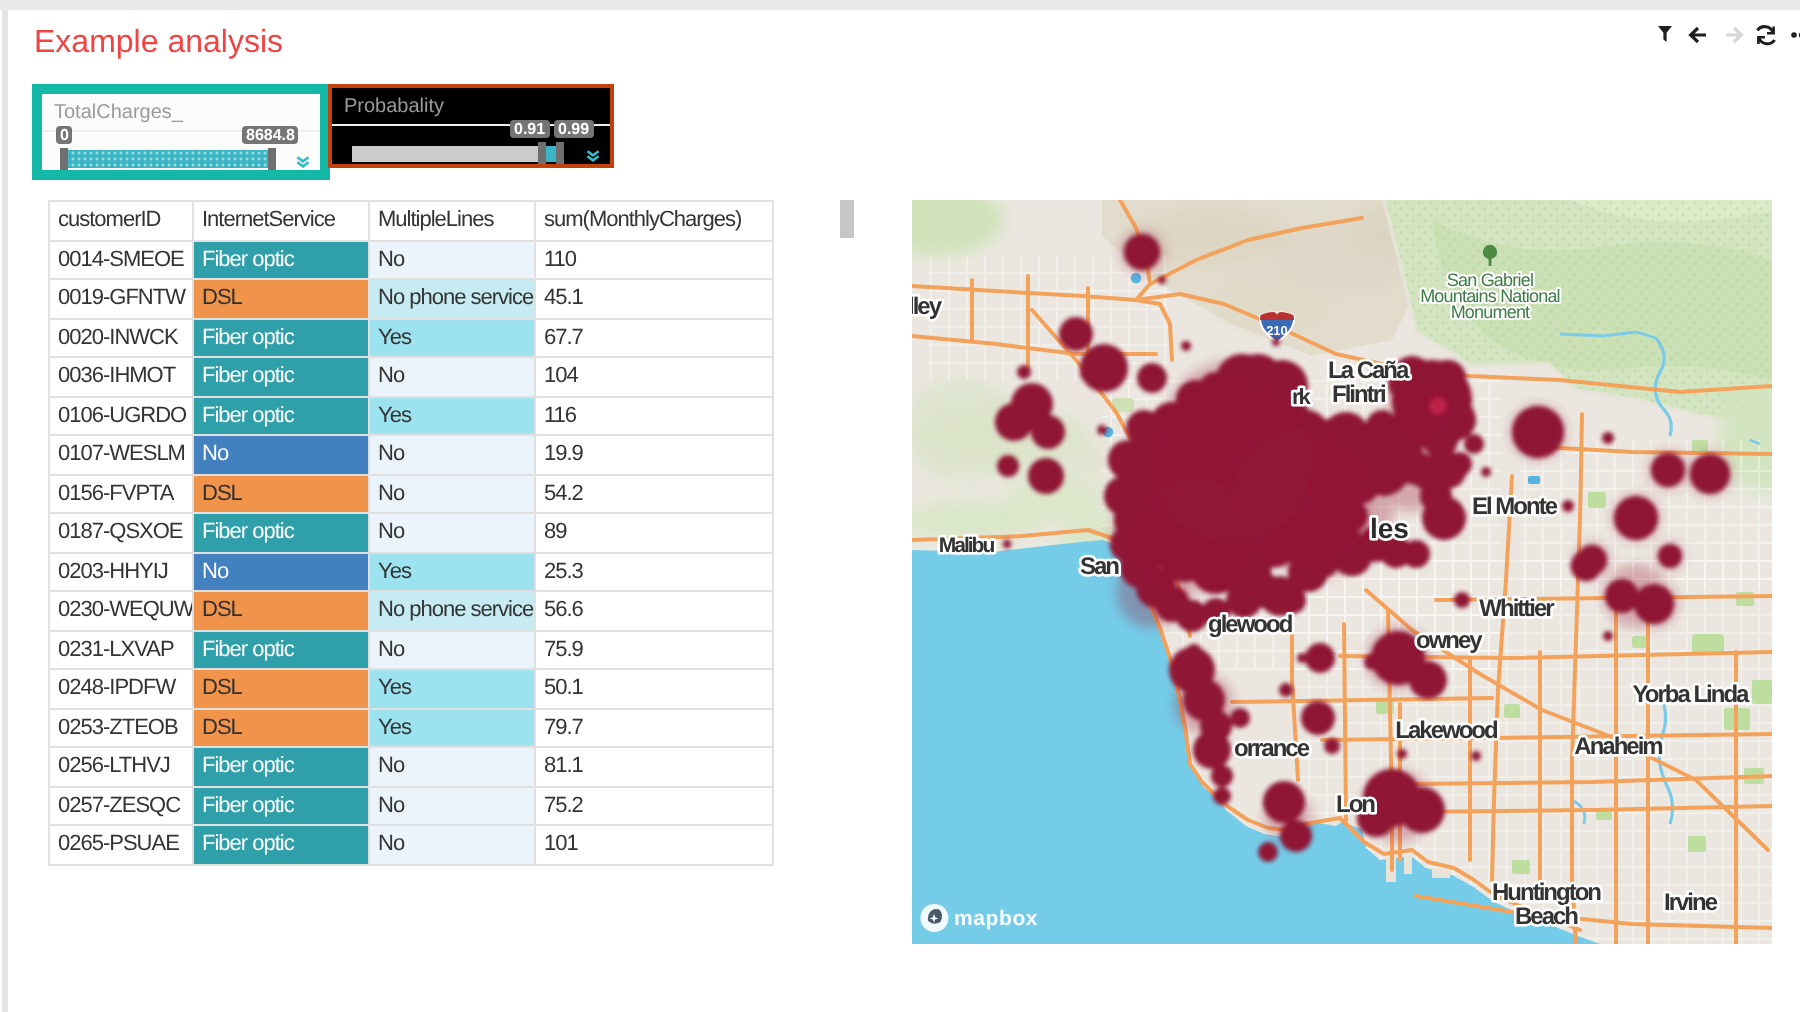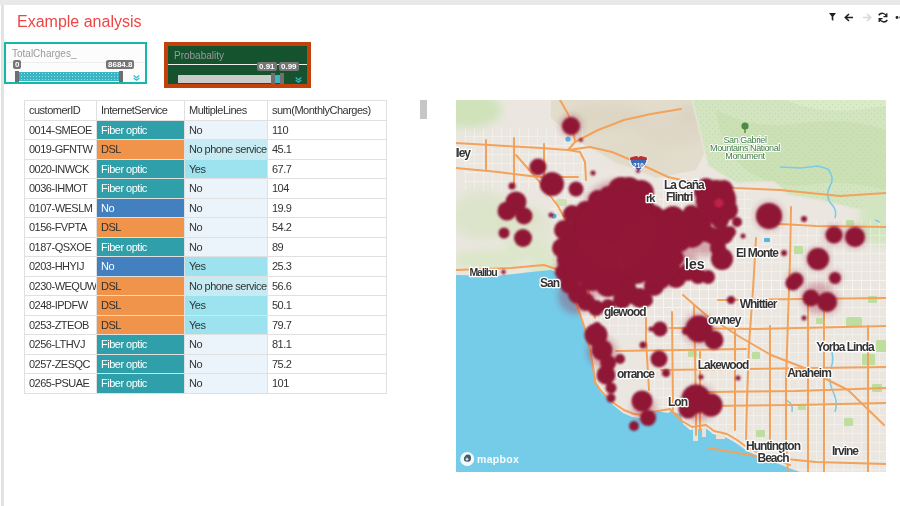--- a/index.html
+++ b/index.html
@@ -41,35 +41,35 @@
     <path d="M67.3,12 a4.4,4.4 0 0 1 -7.8,-1.2"></path>
     <path d="M66.8,5.2 v3.4 h-3.3" stroke-width="1.3"></path>
     <path d="M59.2,14 v-3.4 h3.3" stroke-width="1.3"></path>
   </g>
   <g fill="#1f1f1f">
     <circle cx="77" cy="9.5" r="1.4"></circle>
       <circle cx="80.8" cy="9.5" r="1.4"></circle>
   </g>
 </svg>
 
-<div class="abs" style="left:4px;top:42px;width:139px;height:38px;border:2px solid #14b8a6;background:#fcfcfc">
+<div class="abs" style="left:16px;top:42px;width:139px;height:38px;border:5px solid #14b8a6;background:#fcfcfc">
   <div class="abs" style="left:6px;top:4px;font-size:10px;color:#9a9a9a">TotalCharges_</div>
   <div class="abs" style="left:0;top:18px;width:139px;height:1px;background:#eeeeee"></div>
   <div class="abs" style="left:11px;top:28px;width:104px;height:9px;background:#3ab5c3;background-image:radial-gradient(circle,rgba(255,255,255,.5) 0.6px,rgba(0,0,0,0) 0.9px);background-size:3px 3px"></div>
   <div class="abs" style="left:9px;top:27px;width:4px;height:11px;background:#6f6f6f"></div>
   <div class="abs" style="left:113px;top:27px;width:4px;height:11px;background:#6f6f6f"></div>
   <div class="tip" style="left:7px;top:16px">0</div>
   <div class="tip" style="left:100px;top:16px">8684.8</div>
   <svg class="abs" style="left:127px;top:31px" width="7" height="6" viewBox="0 0 7 6">
     <path d="M0.7,0.6 L3.5,2.7 L6.3,0.6" stroke="#35b8c9" stroke-width="1.3" fill="none"></path>
     <path d="M0.7,3.1 L3.5,5.2 L6.3,3.1" stroke="#35b8c9" stroke-width="1.3" fill="none"></path>
   </svg>
 </div>
 
-<div class="abs" style="left:164px;top:42px;width:139px;height:38px;border:4px solid #c2410c;background:#14532d">
+<div class="abs" style="left:164px;top:42px;width:139px;height:38px;border:2px solid #c2410c;background:#000000">
   <div class="abs" style="left:6px;top:4px;font-size:10px;color:#9a9a9a">Probabality</div>
   <div class="abs" style="left:0;top:18px;width:139px;height:1px;background:#eeeeee"></div>
   <div class="abs" style="left:10px;top:29px;width:104px;height:8px;background:#cbcbcb"></div>
   <div class="abs" style="left:106px;top:29px;width:6px;height:8px;background:#3ab5c3"></div>
   <div class="abs" style="left:103px;top:27px;width:4px;height:11px;background:#6f6f6f"></div>
   <div class="abs" style="left:112px;top:27px;width:4px;height:11px;background:#6f6f6f"></div>
   <div class="tip" style="left:89px;top:16px">0.91</div>
   <div class="tip" style="left:111px;top:16px">0.99</div>
   <svg class="abs" style="left:127px;top:31px" width="7" height="6" viewBox="0 0 7 6">
     <path d="M0.7,0.6 L3.5,2.7 L6.3,0.6" stroke="#35b8c9" stroke-width="1.3" fill="none"></path>
@@ -110,20 +110,26 @@
           <td class="yes">Yes</td>
           <td class="num">67.7</td>
         </tr>
 <tr>
           <td>0036-IHMOT</td>
           <td class="fiber">Fiber optic</td>
           <td class="no">No</td>
           <td class="num">104</td>
         </tr>
 <tr>
+          <td>0106-UGRDO</td>
+          <td class="fiber">Fiber optic</td>
+          <td class="yes">Yes</td>
+          <td class="num">116</td>
+        </tr>
+<tr>
           <td>0107-WESLM</td>
           <td class="noint">No</td>
           <td class="no">No</td>
           <td class="num">19.9</td>
         </tr>
 <tr>
           <td>0156-FVPTA</td>
           <td class="dsl">DSL</td>
           <td class="no">No</td>
           <td class="num">54.2</td>
@@ -138,20 +144,26 @@
           <td>0203-HHYIJ</td>
           <td class="noint">No</td>
           <td class="yes">Yes</td>
           <td class="num">25.3</td>
         </tr>
 <tr>
           <td>0230-WEQUW</td>
           <td class="dsl">DSL</td>
           <td class="nops">No phone service</td>
           <td class="num">56.6</td>
+        </tr>
+<tr>
+          <td>0231-LXVAP</td>
+          <td class="fiber">Fiber optic</td>
+          <td class="no">No</td>
+          <td class="num">75.9</td>
         </tr>
 <tr>
           <td>0248-IPDFW</td>
           <td class="dsl">DSL</td>
           <td class="yes">Yes</td>
           <td class="num">50.1</td>
         </tr>
 <tr>
           <td>0253-ZTEOB</td>
           <td class="dsl">DSL</td>

